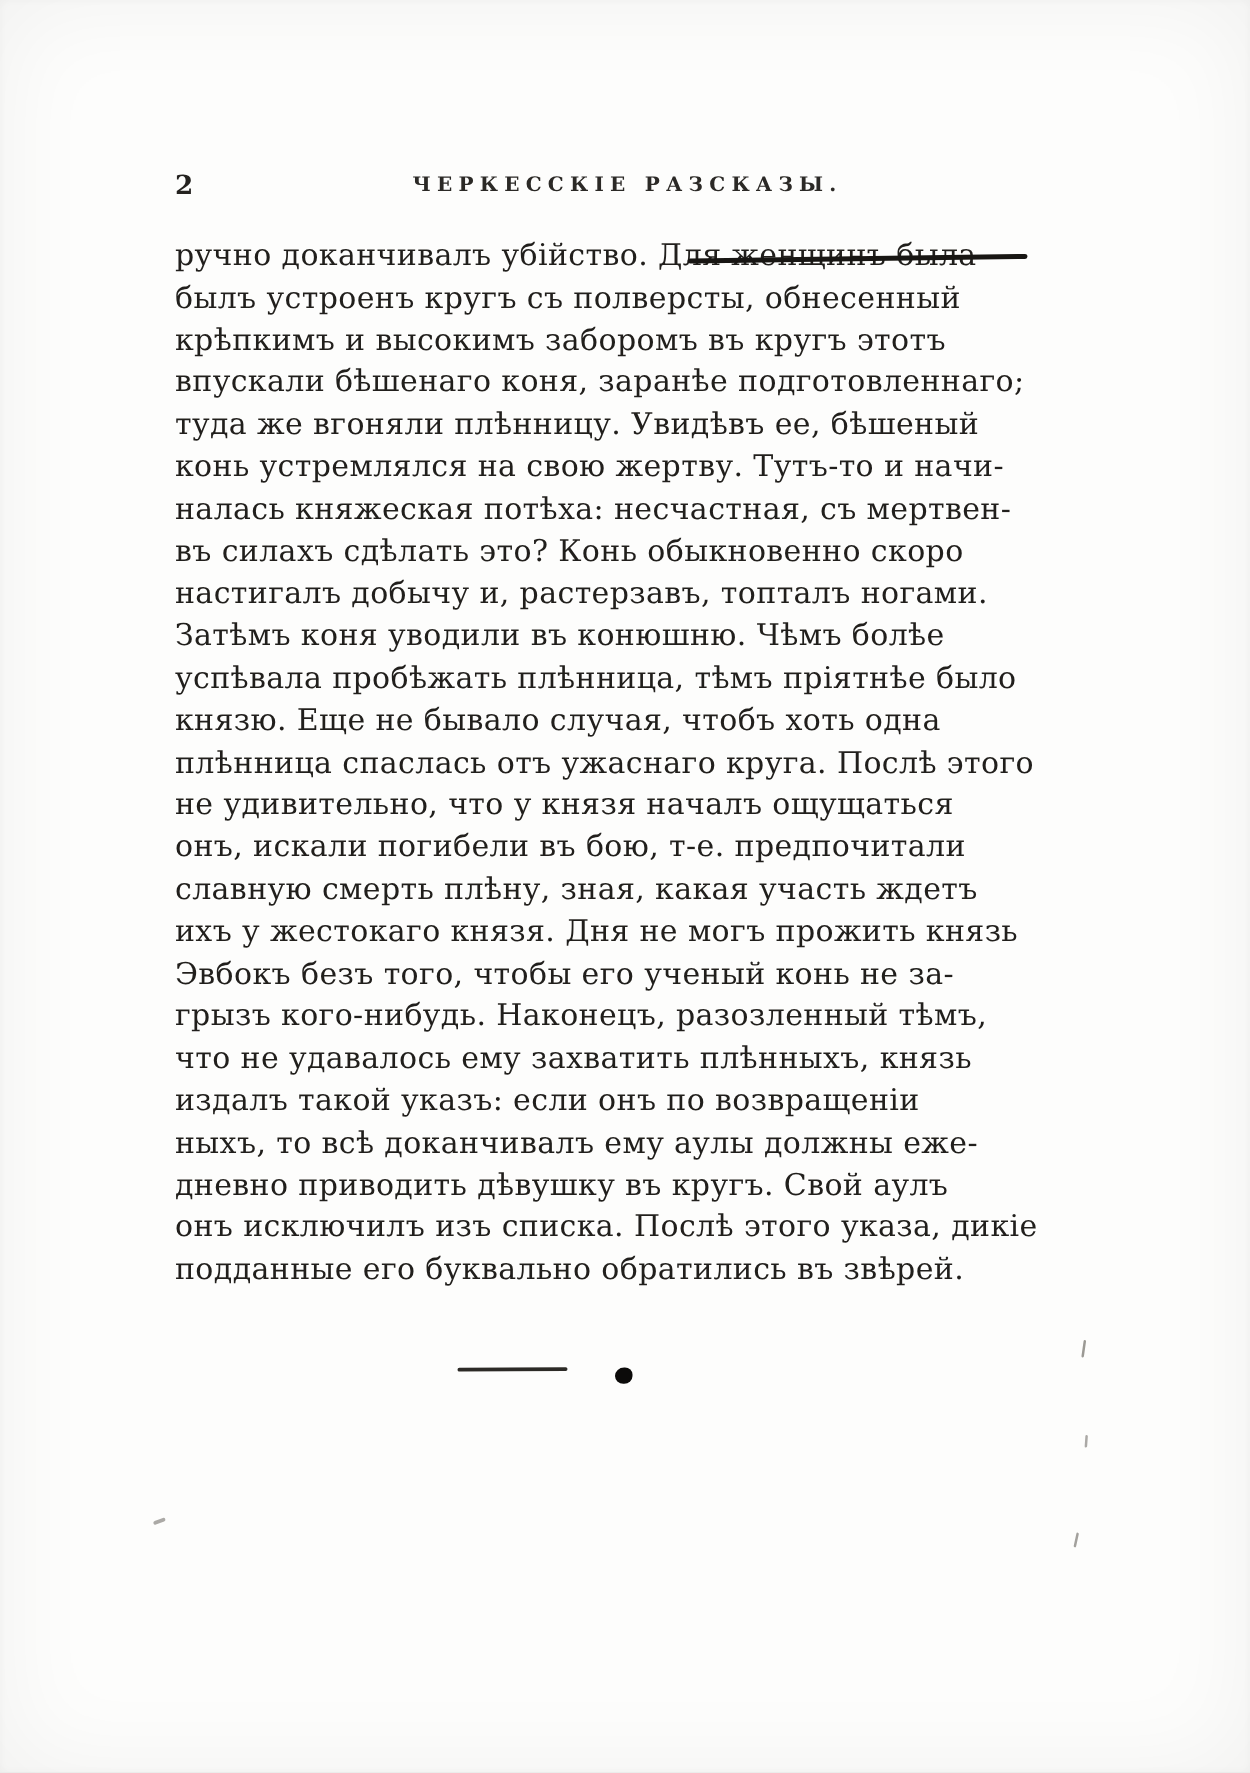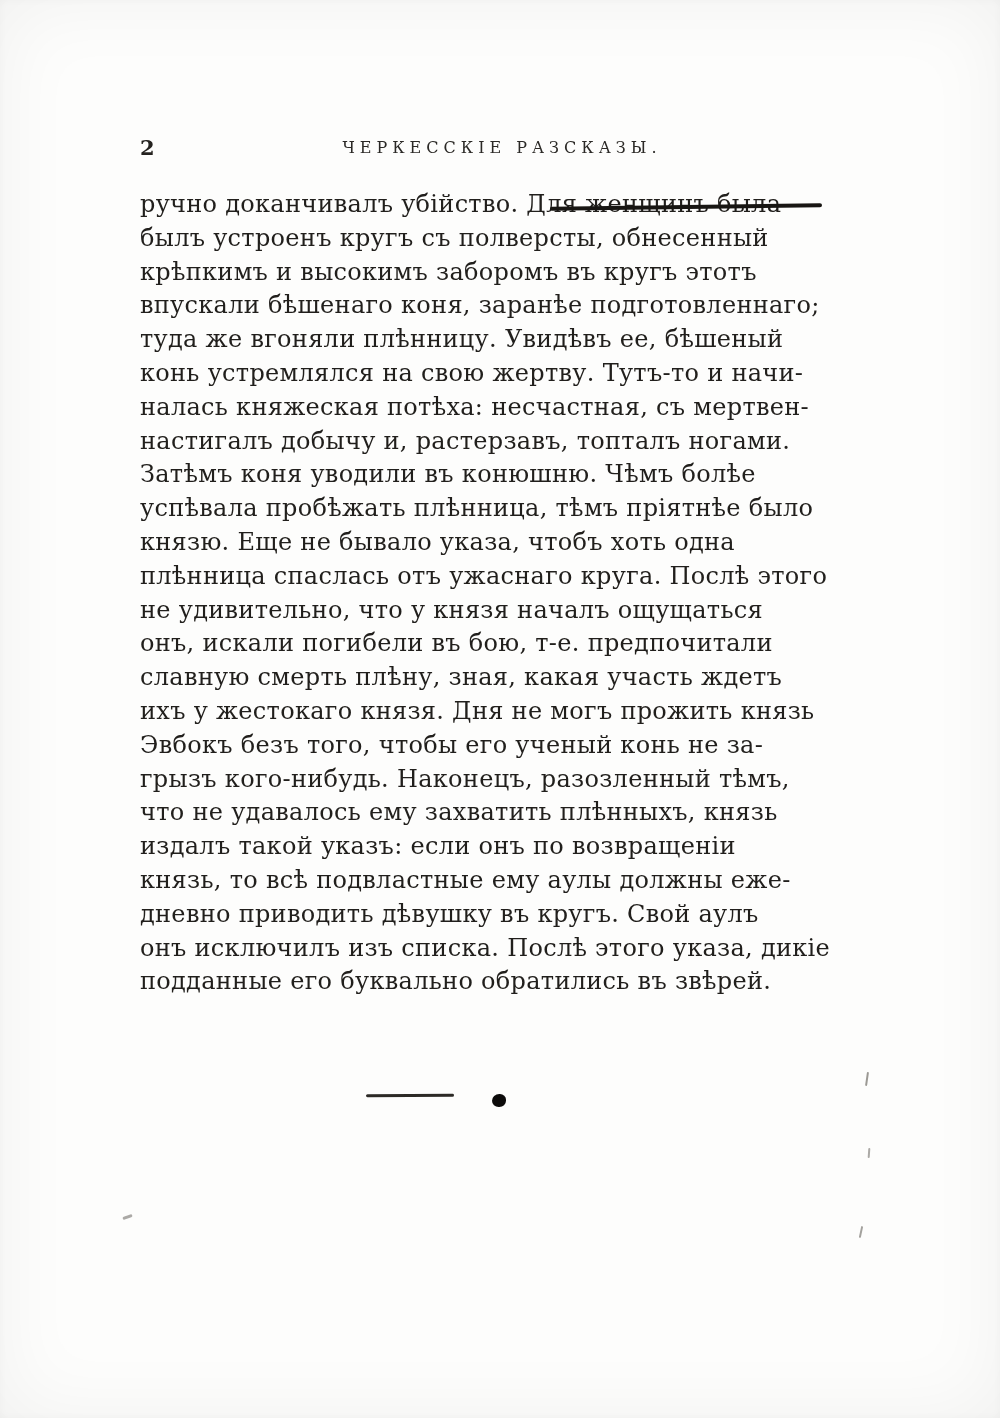--- a/index.html
+++ b/index.html
@@ -31,21 +31,21 @@
     left: 0;
     top: 1px;
     font-size: 21px;
     font-weight: bold;
     color: #24221f;
   }
   .header-title {
     display: block;
     text-align: center;
     font-size: 16px;
-    font-weight: normal;
+    font-weight: bold;
     letter-spacing: 5px;
     color: #2b2926;
     padding-top: 4px;
   }
   
   .text-block {
     position: absolute;
     left: 140px;
     top: 188px;
     width: 724px;
@@ -111,34 +111,35 @@
   </div>
 
   <div class="text-block">
     <div class="line">ручно доканчивалъ убійство. Для женщинъ была</div>
     <div class="line">былъ устроенъ кругъ съ полверсты, обнесенный</div>
     <div class="line">крѣпкимъ и высокимъ заборомъ въ кругъ этотъ</div>
     <div class="line">впускали бѣшенаго коня, заранѣе подготовленнаго;</div>
     <div class="line">туда же вгоняли плѣнницу. Увидѣвъ ее, бѣшеный</div>
     <div class="line">конь устремлялся на свою жертву. Тутъ-то и начи-</div>
     <div class="line">налась княжеская потѣха: несчастная, съ мертвен-</div>
+    <div class="line">въ силахъ сдѣлать это? Конь обыкновенно скоро</div>
     <div class="line">настигалъ добычу и, растерзавъ, топталъ ногами.</div>
     <div class="line">Затѣмъ коня уводили въ конюшню. Чѣмъ болѣе</div>
     <div class="line">успѣвала пробѣжать плѣнница, тѣмъ пріятнѣе было</div>
-    <div class="line">князю. Еще не бывало указа, чтобъ хоть одна</div>
+    <div class="line">князю. Еще не бывало случая, чтобъ хоть одна</div>
     <div class="line">плѣнница спаслась отъ ужаснаго круга. Послѣ этого</div>
     <div class="line">не удивительно, что у князя началъ ощущаться</div>
     <div class="line">онъ, искали погибели въ бою, т-е. предпочитали</div>
     <div class="line">славную смерть плѣну, зная, какая участь ждетъ</div>
     <div class="line">ихъ у жестокаго князя. Дня не могъ прожить князь</div>
     <div class="line">Эвбокъ безъ того, чтобы его ученый конь не за-</div>
     <div class="line">грызъ кого-нибудь. Наконецъ, разозленный тѣмъ,</div>
     <div class="line">что не удавалось ему захватить плѣнныхъ, князь</div>
     <div class="line">издалъ такой указъ: если онъ по возвращеніи</div>
-    <div class="line">князь, то всѣ подвластные ему аулы должны еже-</div>
+    <div class="line">ныхъ, то всѣ доканчивалъ ему аулы должны еже-</div>
     <div class="line">дневно приводить дѣвушку въ кругъ. Свой аулъ</div>
     <div class="line">онъ исключилъ изъ списка. Послѣ этого указа, дикіе</div>
     <div class="line">подданные его буквально обратились въ звѣрей.</div>
 
     <div class="strike-mark"></div>
 
     <div class="underline-mark"></div>
 
     <div class="ink-blot"></div>
   </div>

